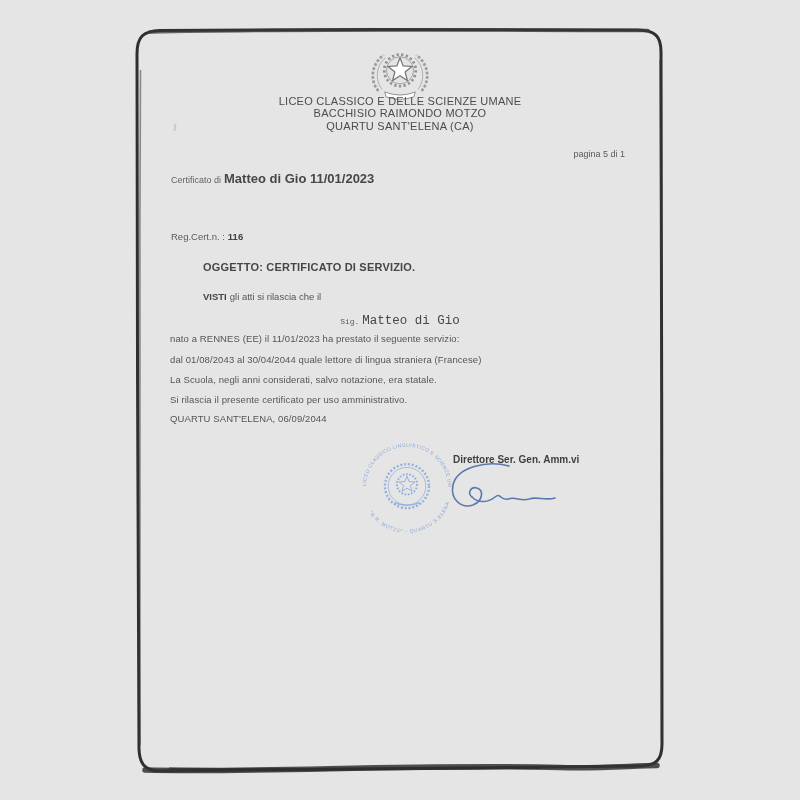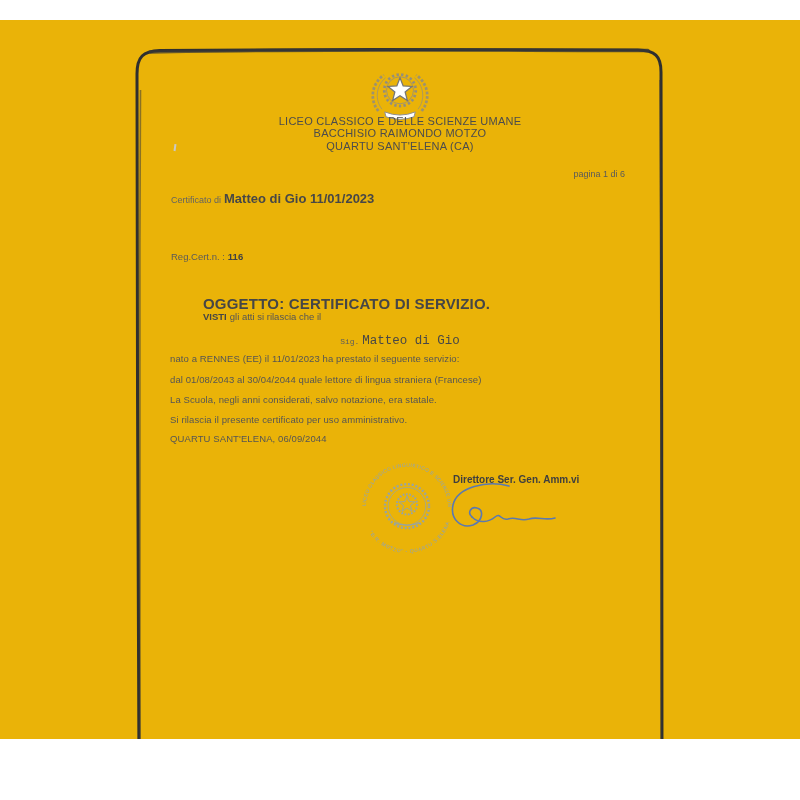--- a/index.html
+++ b/index.html
@@ -1,36 +1,36 @@
 <!DOCTYPE html>
 <html><head>
 <meta charset="utf-8">
 <style>
   html,body{margin:0;padding:0;background:#ffffff;}
   .scan{
-    position:relative;width:800px;height:719px;background:#eab308;overflow:hidden;
-    font-family:"Liberation Sans", sans-serif;color:#4a4a4a;margin-top:20px;
+    position:relative;width:800px;height:800px;background:#e5e5e5;overflow:hidden;
+    font-family:"Liberation Sans", sans-serif;color:#4a4a4a;
   }
   .abs{position:absolute;}
   svg{display:block;}
   
   .school-header{
     position:absolute;left:138px;top:95px;width:524px;text-align:center;
     font-size:11px;line-height:12.4px;color:#4c4c4c;letter-spacing:.25px;
   }
   .page-indicator{
     position:absolute;top:149px;left:450px;width:175px;text-align:right;
     font-size:9px;color:#5a5a5a;
   }
   .certificate-line{position:absolute;left:171px;top:171px;font-size:9px;color:#636363;}
   .certificate-line .val{font-weight:700;color:#474747;margin-left:3px;font-size:13px;}
   .artifact{position:absolute;left:174px;top:124px;width:1.5px;height:7px;background:#c9c9c9;transform:rotate(8deg);}
   .reg-line{position:absolute;left:171px;top:231px;font-size:9.5px;color:#5a5a5a;}
   .reg-line .val{font-weight:700;color:#424242;margin-left:3px;}
-  .subject-line{position:absolute;left:203px;top:275px;font-size:15px;font-weight:700;color:#464646;letter-spacing:.2px;}
+  .subject-line{position:absolute;left:203px;top:261px;font-size:11px;font-weight:700;color:#464646;letter-spacing:.2px;}
   .visti-line{position:absolute;left:203px;top:291px;font-size:9.5px;color:#555555;}
   .visti-line .b{font-weight:700;color:#454545;}
   .visti-line .rest{margin-left:3px;}
   .recipient-line{position:absolute;left:138px;top:311px;width:524px;text-align:center;color:#4c4c4c;font-family:Liberation Mono, monospace;}
   .recipient-line .sig{font-size:8px;color:#5d5d5d;}
   .recipient-line .name{font-size:12.5px;margin-left:3px;color:#474747;}
   .body-line{position:absolute;left:170px;font-size:9.5px;color:#555555;letter-spacing:.1px;}
   .bl0{top:333px;} .bl1{top:354px;} .bl2{top:374px;} .bl3{top:394px;} .bl4{top:413px;}
   .sign-title{position:absolute;left:453px;top:454px;font-size:10px;font-weight:700;color:#3f3f3f;}
   .stamp-wrap{position:absolute;left:352px;top:433px;width:110px;height:110px;opacity:.88;}
@@ -74,21 +74,21 @@
       </g>
     </svg>
   </div>
 
   <div class="school-header">
     <div>LICEO CLASSICO E DELLE SCIENZE UMANE</div>
     <div>BACCHISIO RAIMONDO MOTZO</div>
     <div>QUARTU SANT'ELENA (CA)</div>
   </div>
 
-  <div class="page-indicator">pagina 1 di 6</div>
+  <div class="page-indicator">pagina 5 di 1</div>
 
   <div class="artifact"></div>
 
   <div class="certificate-line">
     <span class="lbl">Certificato di</span><span class="val">Matteo di Gio 11/01/2023</span>
   </div>
 
   <div class="reg-line">
     <span class="lbl">Reg.Cert.n. :</span><span class="val">116</span>
   </div>

